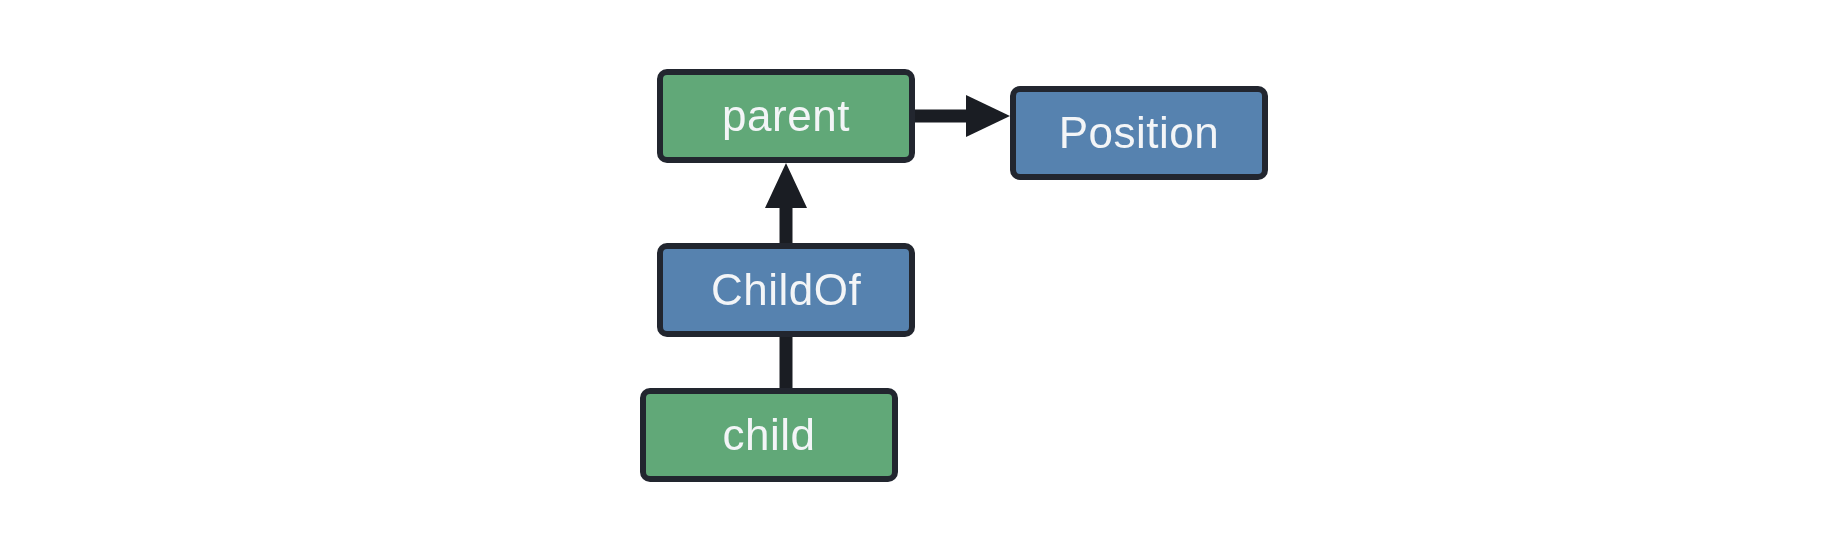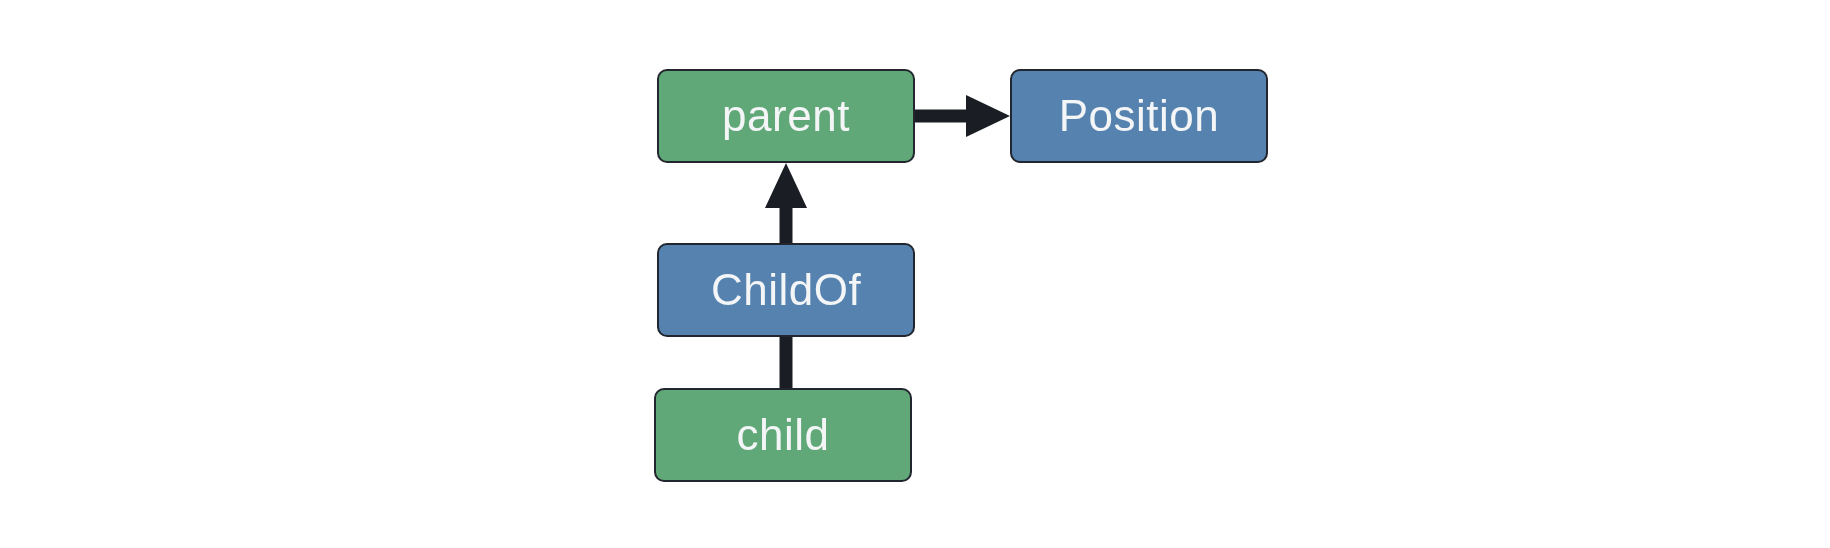--- a/index.html
+++ b/index.html
@@ -28,35 +28,35 @@
     stroke-width: 13;
   }
   .edges polygon {
     fill: #1a1d23;
   }
   .node {
     position: absolute;
     width: 258px;
     height: 94px;
     box-sizing: border-box;
-    border: 2px solid #7f1d1d;
+    border: 6px solid #7f1d1d;
     border-radius: 10px;
     display: flex;
     align-items: center;
     justify-content: center;
     font-size: 44px;
     font-weight: 400;
     color: #f3f5f7;
     letter-spacing: 0.5px;
     user-select: none;
   }
   .node-parent   { left: 657px;  top: 69px;  }
   .node-position { left: 1010px; top: 69px;  }
   .node-childof  { left: 657px;  top: 243px; text-align: center; }
-  .node-child    { left: 654px;  top: 388px; }
+  .node-child    { left: 640px;  top: 388px; }
 </style>
 </head>
 <body>
 
 <div class="canvas">
 
   <svg class="edges" viewBox="0 0 1830 548" aria-hidden="true">
 
     <g>
       <line x1="913" y1="116" x2="970" y2="116" stroke="#1a1d23"></line>
@@ -70,21 +70,21 @@
 
     <g>
       <line x1="786" y1="391" x2="786" y2="333" stroke="#1a1d23"></line>
     </g>
   </svg>
 
   <div class="node node-parent" style="background-color: rgb(97, 168, 120); border-color: rgb(34, 38, 47); color: rgb(243, 245, 247);">
     <span>parent</span>
   </div>
 
-  <div class="node node-position" style="background-color: rgb(86, 130, 175); border-color: rgb(34, 38, 47); color: rgb(243, 245, 247);">
+  <div class="node node-position" style="background-color: rgb(86, 130, 175); border-color: rgb(34, 38, 47); color: rgb(243, 245, 247); margin-top: 17px;">
     <span>Position</span>
   </div>
 
   <div class="node node-childof" style="background-color: rgb(86, 130, 175); border-color: rgb(34, 38, 47); color: rgb(243, 245, 247);">
     <span>ChildOf</span>
   </div>
 
   <div class="node node-child" style="background-color: rgb(97, 168, 120); border-color: rgb(34, 38, 47); color: rgb(243, 245, 247);">
     <span>child</span>
   </div>

